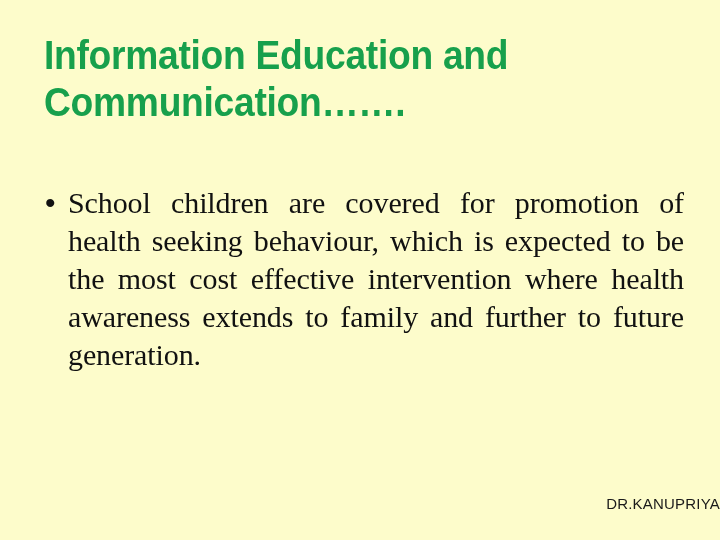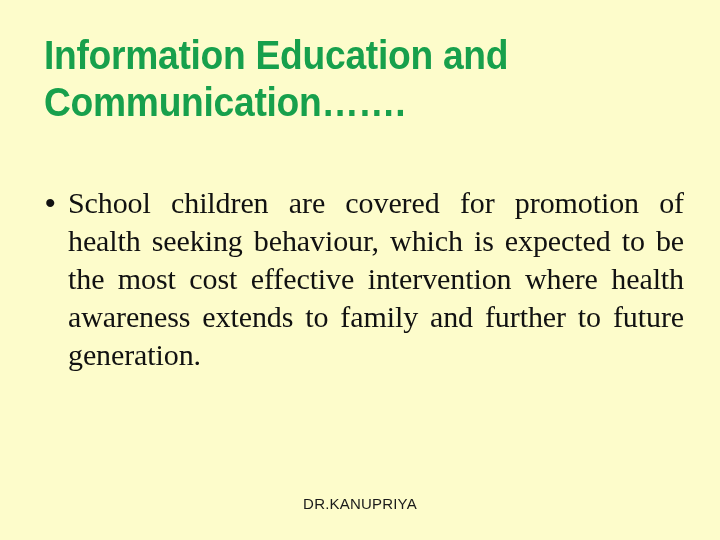--- a/index.html
+++ b/index.html
@@ -82,21 +82,21 @@
     display: inline-block;
     width: 100%;
   }
 
   
   .slide-footer {
     position: absolute;
     left: 0;
     top: 495px;
     width: 720px;
-    text-align: center;
+    text-align: right;
     color: #1a1a1a;
     font-family: "Liberation Sans", sans-serif;
     font-size: 15px;
     line-height: 18px;
     letter-spacing: 0.2px;
   }
 </style>
 </head>
 <body>
 

